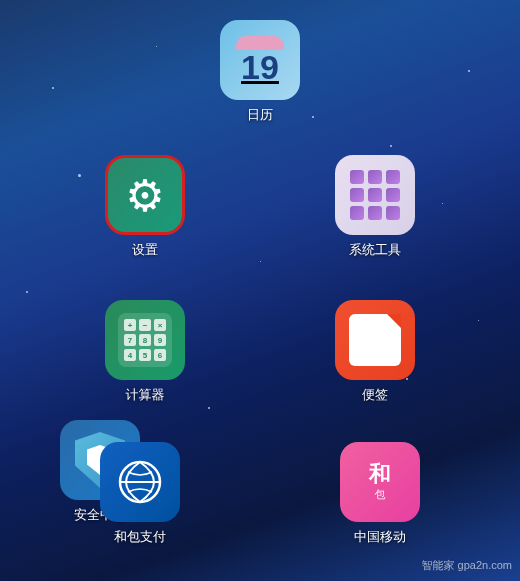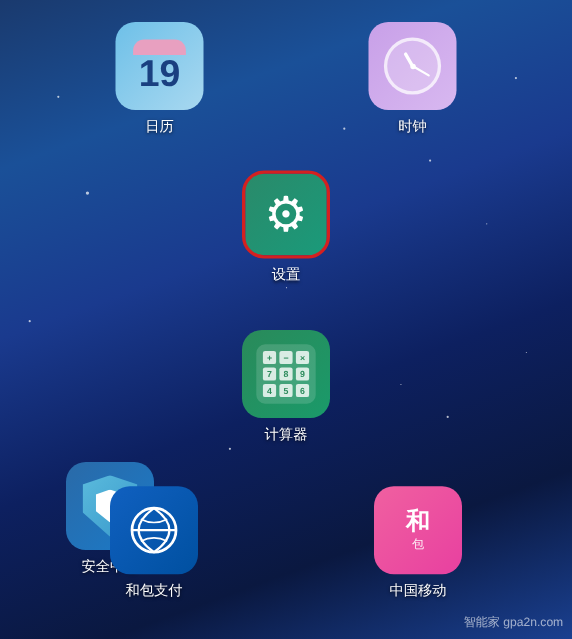--- a/index.html
+++ b/index.html
@@ -314,49 +314,55 @@
     <div class="star" style="width:1px;height:1px;top:45%;left:50%"></div>
     <div class="star" style="width:2px;height:2px;top:12%;left:90%"></div>
     <div class="star" style="width:3px;height:3px;top:30%;left:15%"></div>
     <div class="star" style="width:1px;height:1px;top:55%;left:92%"></div>
     <div class="star" style="width:2px;height:2px;top:65%;left:78%"></div>
   </div>
 
   <div style="position:absolute; top:20px; left:30px; right:30px; display:flex; justify-content:space-around; align-items:flex-start;">
 
     <div class="app-item">
-      <div class="app-icon icon-calendar" style="flex-direction:column; gap:0; overflow:hidden; padding:16px;">
+      <div class="app-icon icon-calendar" style="flex-direction:column; gap:0; overflow:hidden; padding:16px;text-decoration:underline;">
         <div class="cal-top"></div>
         <div class="cal-num">19</div>
       </div>
       <div class="app-label">日历</div>
     </div>
 
-    <div class="app-item">
-      <div class="app-icon icon-clock">
-        <div class="clock-face">
-          <div class="clock-hand-h"></div>
-          <div class="clock-hand-m"></div>
-          <div class="clock-center"></div>
-        </div>
-      </div>
-      <div class="app-label">时钟</div>
-    </div>
 
   </div>
 
   <div style="position:absolute; top:155px; left:30px; right:30px; display:flex; justify-content:space-around; align-items:flex-start;">
 
     <div class="app-item">
       <div class="app-icon icon-settings settings-highlight">
         <span class="settings-gear">⚙</span>
       </div>
       <div class="app-label">设置</div>
     </div>
 
+    <div class="app-item">
+      <div class="app-icon icon-system">
+        <div class="system-grid">
+          <div class="sys-dot"></div>
+          <div class="sys-dot"></div>
+          <div class="sys-dot"></div>
+          <div class="sys-dot"></div>
+          <div class="sys-dot"></div>
+          <div class="sys-dot"></div>
+          <div class="sys-dot"></div>
+          <div class="sys-dot"></div>
+          <div class="sys-dot"></div>
+        </div>
+      </div>
+      <div class="app-label">系统工具</div>
+    </div>
 
   </div>
 
   <div style="position:absolute; top:300px; left:30px; right:30px; display:flex; justify-content:space-around; align-items:flex-start;">
 
     <div class="app-item">
       <div class="app-icon icon-calc">
         <div class="calc-inner">
           <div class="calc-btn">+</div>
           <div class="calc-btn">−</div>
@@ -365,20 +371,28 @@
           <div class="calc-btn">8</div>
           <div class="calc-btn">9</div>
           <div class="calc-btn">4</div>
           <div class="calc-btn">5</div>
           <div class="calc-btn">6</div>
         </div>
       </div>
       <div class="app-label">计算器</div>
     </div>
 
+    <div class="app-item">
+      <div class="app-icon icon-notes">
+        <div class="notes-inner">
+          <div class="notes-fold"></div>
+        </div>
+      </div>
+      <div class="app-label">便签</div>
+    </div>
 
   </div>
 
   <div style="position:absolute; top:420px; left:30px; display:flex; justify-content:flex-start; padding-left:30px;">
 
     <div class="app-item">
       <div class="app-icon icon-security">
         <div class="shield">
           <div class="shield-inner"></div>
         </div>

